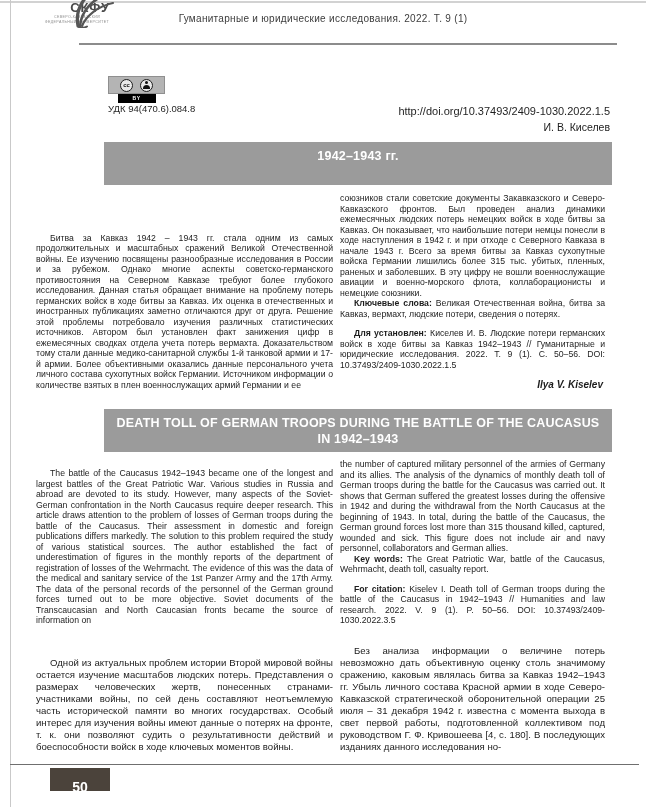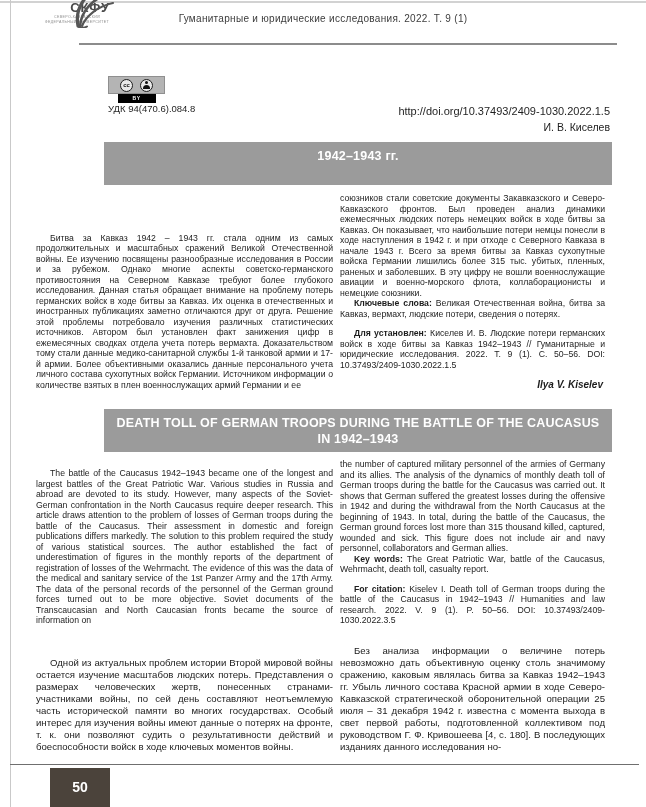--- a/index.html
+++ b/index.html
@@ -91,21 +91,21 @@
   
   .main-text { top:645px; background:#fff; }
   .main-text p {
     font-size:9.6px; line-height:12px; text-align:justify;
     text-indent:14px; color:#1b1b1b;
   }
 
   
   .footer-rule { top:764px; left:10px; width:629px; height:1px; background:#6f6f6f; }
   .page-number-box {
-    top:768px; left:50px; width:60px; height:39px;
+    top:768px; left:50px; width:60px; height:23px;
     background:var(--page-number-bg);
     color:#fff; font-size:14px; font-weight:bold; text-align:center; padding-top:11px;
   }
 </style>
 </head>
 <body>
 
 <div class="page">
 
   <div class="abs top-edge"></div>

